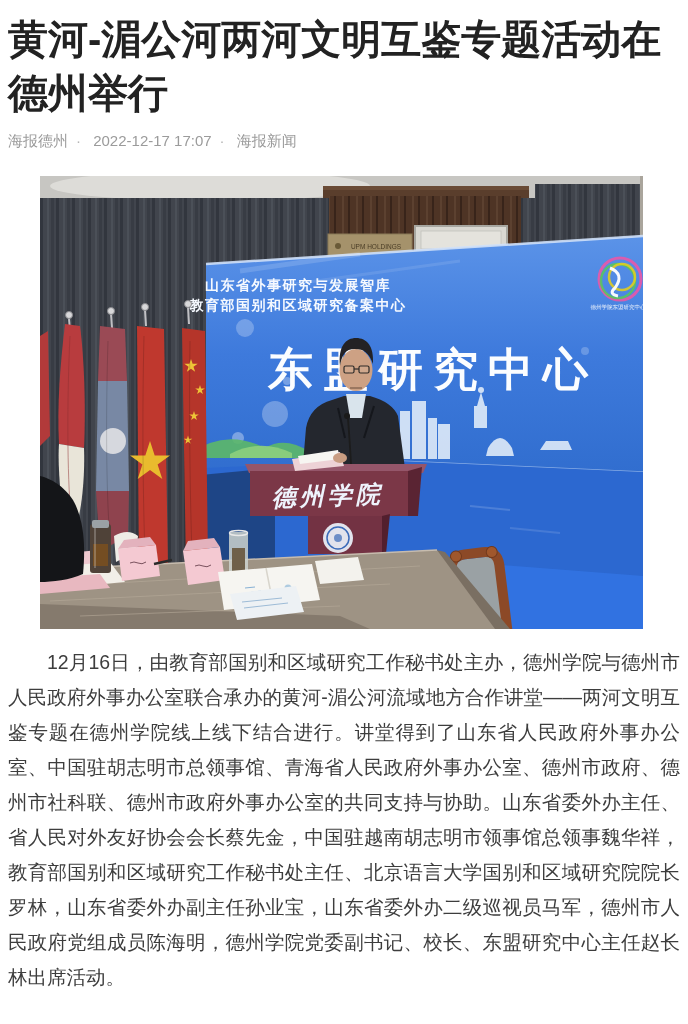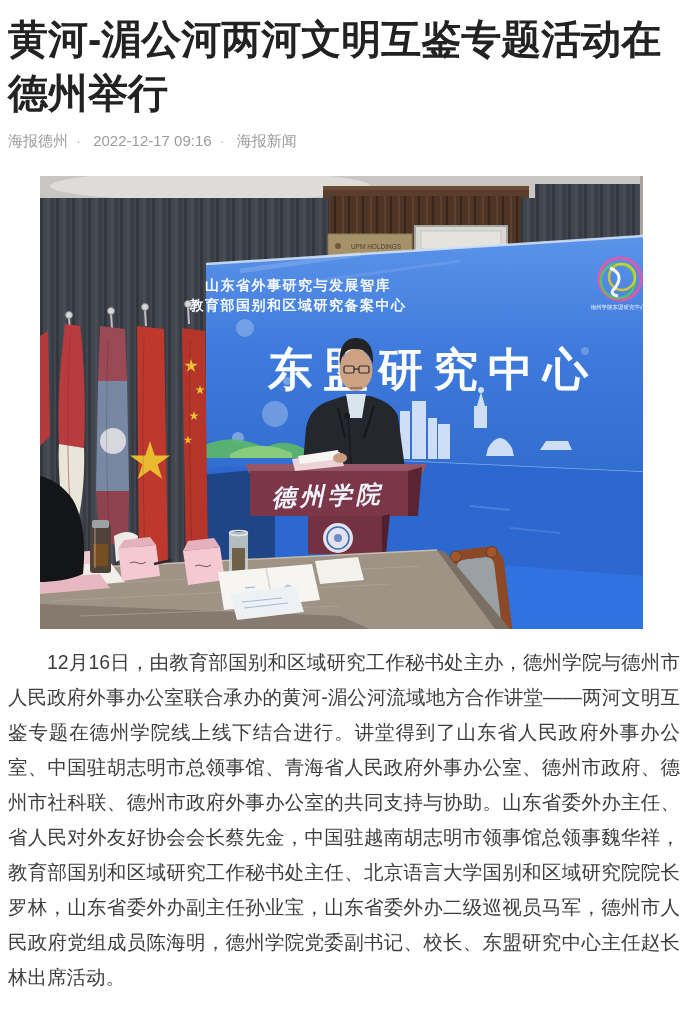--- a/index.html
+++ b/index.html
@@ -16,21 +16,21 @@
 </style>
 </head>
 <body>
 
 <div class="article">
 
   <h1 class="title">黄河-湄公河两河文明互鉴专题活动在德州举行</h1>
 
   <div class="meta">
     <span>海报德州</span><span class="dot">·</span>
-    <span>2022-12-17 09:16</span><span class="dot">·</span>
+    <span>2022-12-17 17:07</span><span class="dot">·</span>
     <span>海报新闻</span>
   </div>
 
   <div class="photo">
     <svg width="603" height="453" viewBox="0 0 603 453" xmlns="http://www.w3.org/2000/svg">
       <defs>
         <pattern id="curt" width="16" height="20" patternUnits="userSpaceOnUse">
           <rect width="16" height="20" fill="#41454d"></rect>
           <rect x="0" width="3" height="20" fill="#32363e"></rect>
           <rect x="7" width="2" height="20" fill="#4b5058"></rect>

